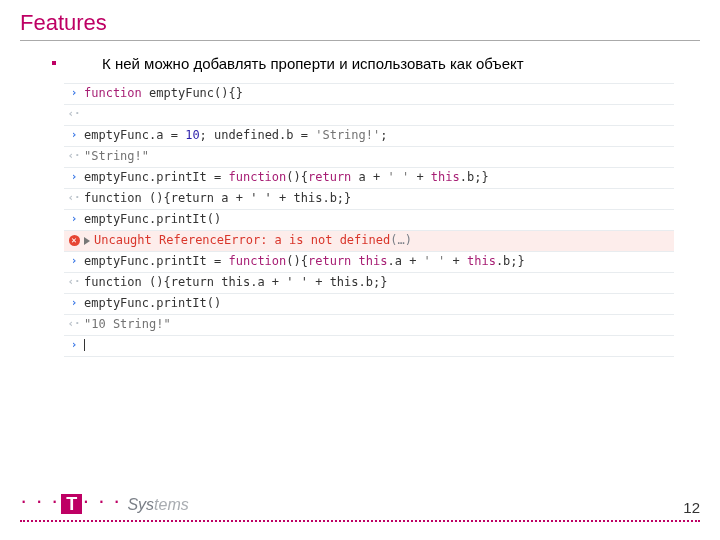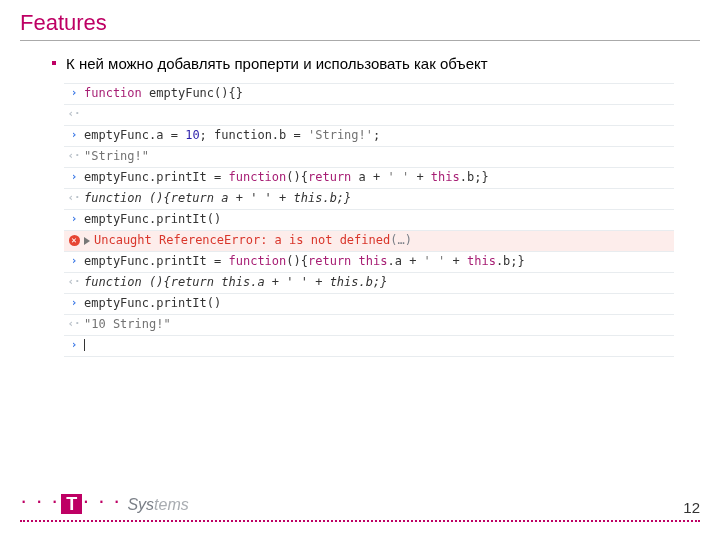--- a/index.html
+++ b/index.html
@@ -6,37 +6,37 @@
     margin: 0; padding: 0; width: 720px; height: 540px;
     font-family: Arial, Helvetica, sans-serif; background:#fff;
     color:#000; overflow:hidden;
   }
   .slide { position:relative; width:720px; height:540px; padding:10px 20px 0 20px; box-sizing:border-box;}
   .title { color:#be0064; font-size:22px; font-weight:400; margin:0 0 4px 0;}
   .hr { border:0; border-top:1px solid #aaa; margin:2px 0 12px 0;}
   .bullets { font-size:15px; line-height:1.45;}
   .b1, .b2 { display:flex; align-items:flex-start;}
   .b1 { margin-left:4px;}
-  .b2 { margin-left:32px; margin-top:2px;}
+  .b2 { margin-left:32px; margin-top:2px;gap:36px;}
   .sq { width:5px; height:5px; background:#be0064; margin:8px 10px 0 0; flex:none;}
   .sq2 { width:4px; height:4px; background:#be0064; margin:8px 10px 0 0; flex:none;}
   .console { margin:8px 0 0 44px; width:610px; border-top:1px solid #e8ecef; font-family:Menlo, Consolas, monospace; font-size:12px;}
   .row { display:flex; align-items:flex-start; border-bottom:1px solid #e8ecef; padding:2px 4px 2px 0; min-height:16px;}
   .row.err { background:#fdedeb;}
   .gut { width:20px; flex:none; text-align:center; font-weight:bold; font-size:11px; position:relative;}
   .gi  { color:#3b78e7;}  
   .go  { color:#b8c0c8;}  
   .ge  { display:inline-block; width:11px; height:11px; border-radius:50%; background:#e64533; color:#fff; font-size:9px; line-height:11px;}
   .code { flex:1; white-space:pre; color:#333; }
   .k  { color:#a71e74;}     
   .fn { color:#333;}
   .num{ color:#2a1eaa;}
   .str{ color:#737373;}
   .und{ color:#9aa0a6;}
-  .fout{color:#333; font-style:italic;}
+  .fout{color:#333; }
   .errtxt{ color:#d9362b;}
   .ellip{ color:#7a7f87;}
   .tri{ display:inline-block; width:0;height:0; border-top:4px solid transparent; border-bottom:4px solid transparent; border-left:6px solid #777; margin:2px 4px 0 0; vertical-align:middle;}
   .footer { position:absolute; left:20px; right:20px; bottom:18px;}
   .sep { border:0; border-top:2px dotted #be0064; margin:10px 0 0 0;}
   .logo { position:absolute; left:0; bottom:6px; display:flex; align-items:baseline; }
   .dots5 { color:#be0064; font-size:22px; letter-spacing:1px; margin-right:2px; position:relative; top:-2px;}
   .Tbox { background:#be0064; color:#fff; font-weight:bold; font-size:18px; padding:0 5px; line-height:20px; display:inline-block;}
   .sys { color:#7a7f87; font-size:16px; font-style:italic; font-family:Liberation Sans, sans-serif; margin-left:4px;}
   .sys2{ color:#a8acb1;}
@@ -60,21 +60,21 @@
   <div class="console" id="console">
       <div class="row">
         <span class="gut"><span class="gi">›</span></span>
         <span class="code"><span class="k">function </span><span class="fn">emptyFunc(){}</span></span>
       </div>
       <div class="row">
         <span class="gut"><span class="go">‹·</span></span>
       </div>
       <div class="row">
         <span class="gut"><span class="gi">›</span></span>
-        <span class="code"><span class="fn">emptyFunc.a = </span><span class="num">10</span><span class="fn">; function.b = </span><span class="str">'String!'</span><span class="fn">;</span></span>
+        <span class="code"><span class="fn">emptyFunc.a = </span><span class="num">10</span><span class="fn">; undefined.b = </span><span class="str">'String!'</span><span class="fn">;</span></span>
       </div>
       <div class="row">
         <span class="gut"><span class="go">‹·</span></span>
         <span class="code"><span class="str">"String!"</span></span>
       </div>
       <div class="row">
         <span class="gut"><span class="gi">›</span></span>
         <span class="code"><span class="fn">emptyFunc.printIt = </span><span class="k">function</span><span class="fn">(){</span><span class="k">return</span><span class="fn"> a + </span><span class="str">' '</span><span class="fn"> + </span><span class="k">this</span><span class="fn">.b;}</span></span>
       </div>
       <div class="row">

